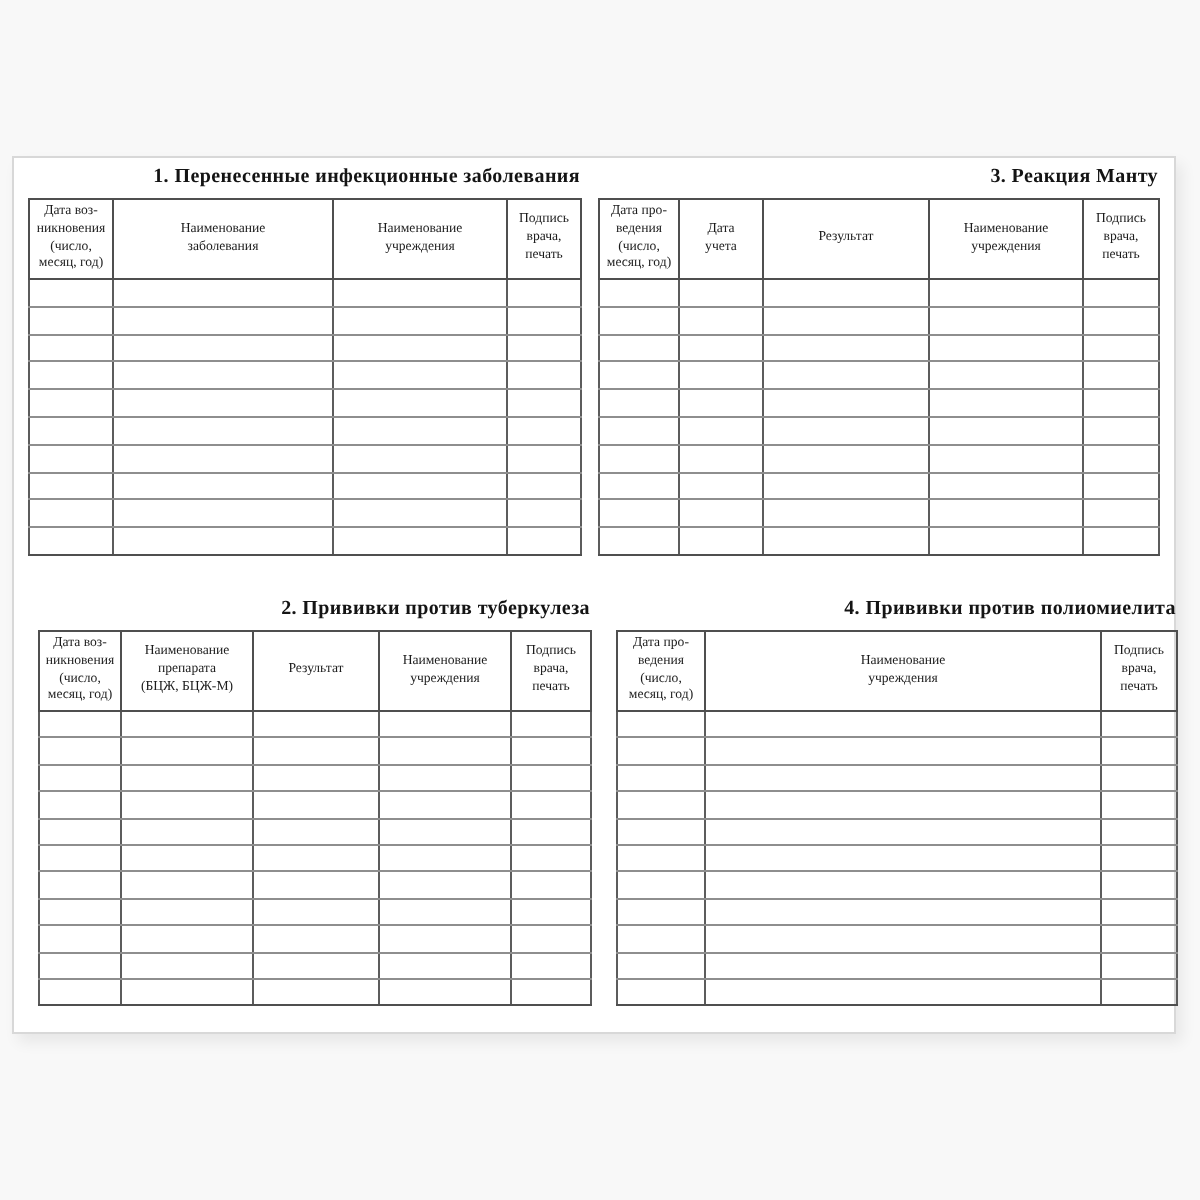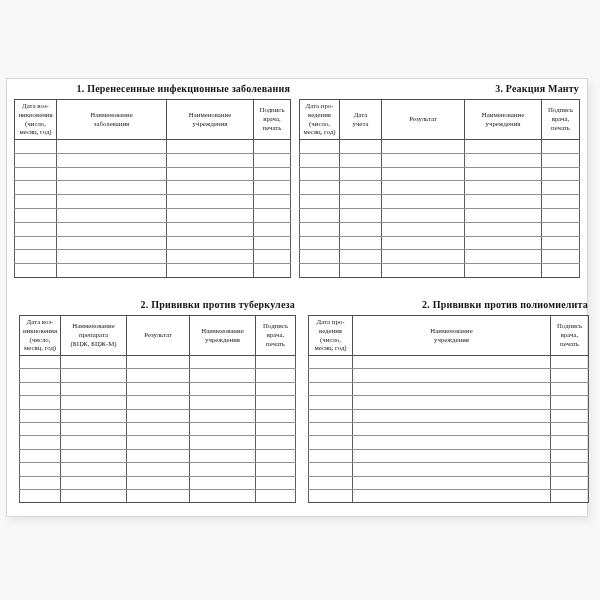--- a/index.html
+++ b/index.html
@@ -380,21 +380,21 @@
               <td></td>
               <td></td>
               <td></td>
               <td></td>
             </tr>
           </tbody>
         </table>
     </section>
 
     <section class="quad q-br">
-      <h2 class="tbl-title">2. Прививки против полиомиелита</h2>
+      <h2 class="tbl-title">4. Прививки против полиомиелита</h2>
       <table class="form-table r11" id="t3">
           <colgroup>
             <col class="col-0">
             <col class="col-1">
             <col class="col-2">
           </colgroup>
           <thead>
             <tr>
               <th>Дата про-
 ведения

